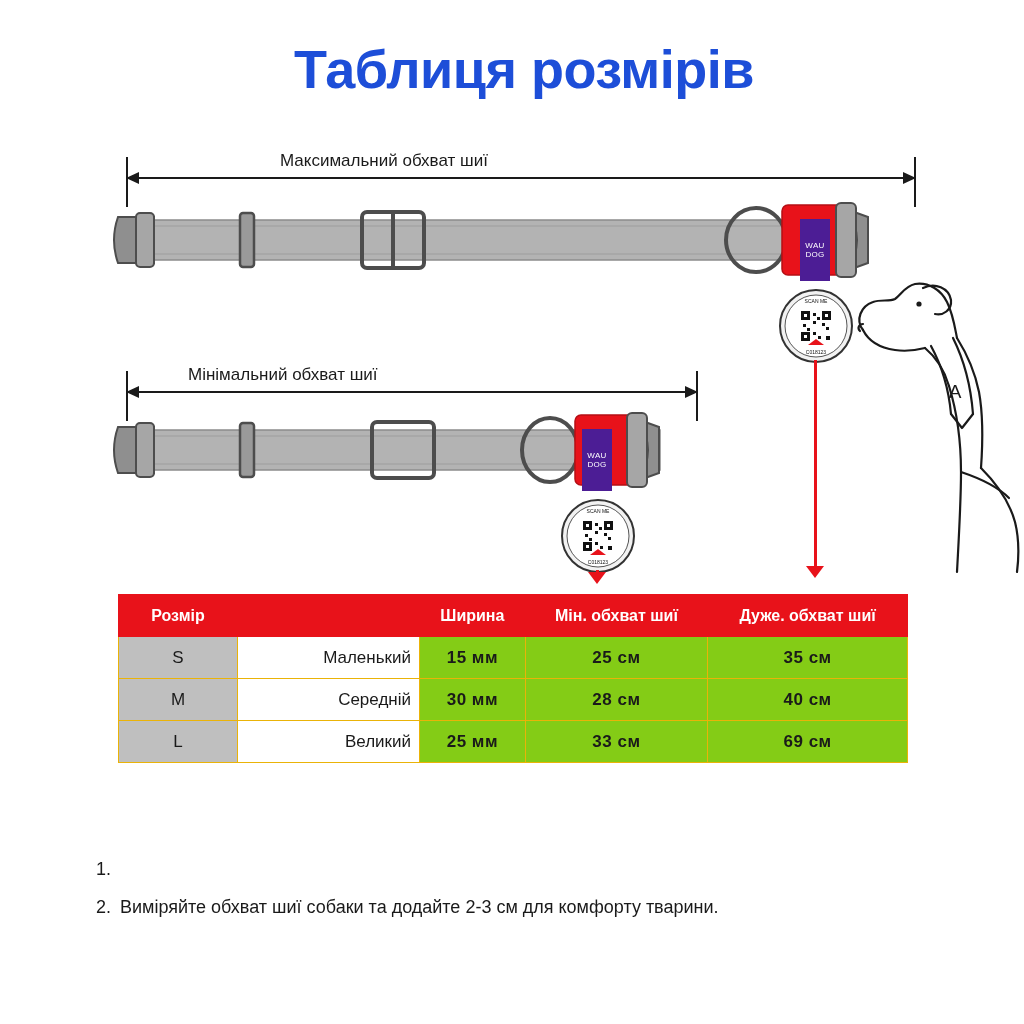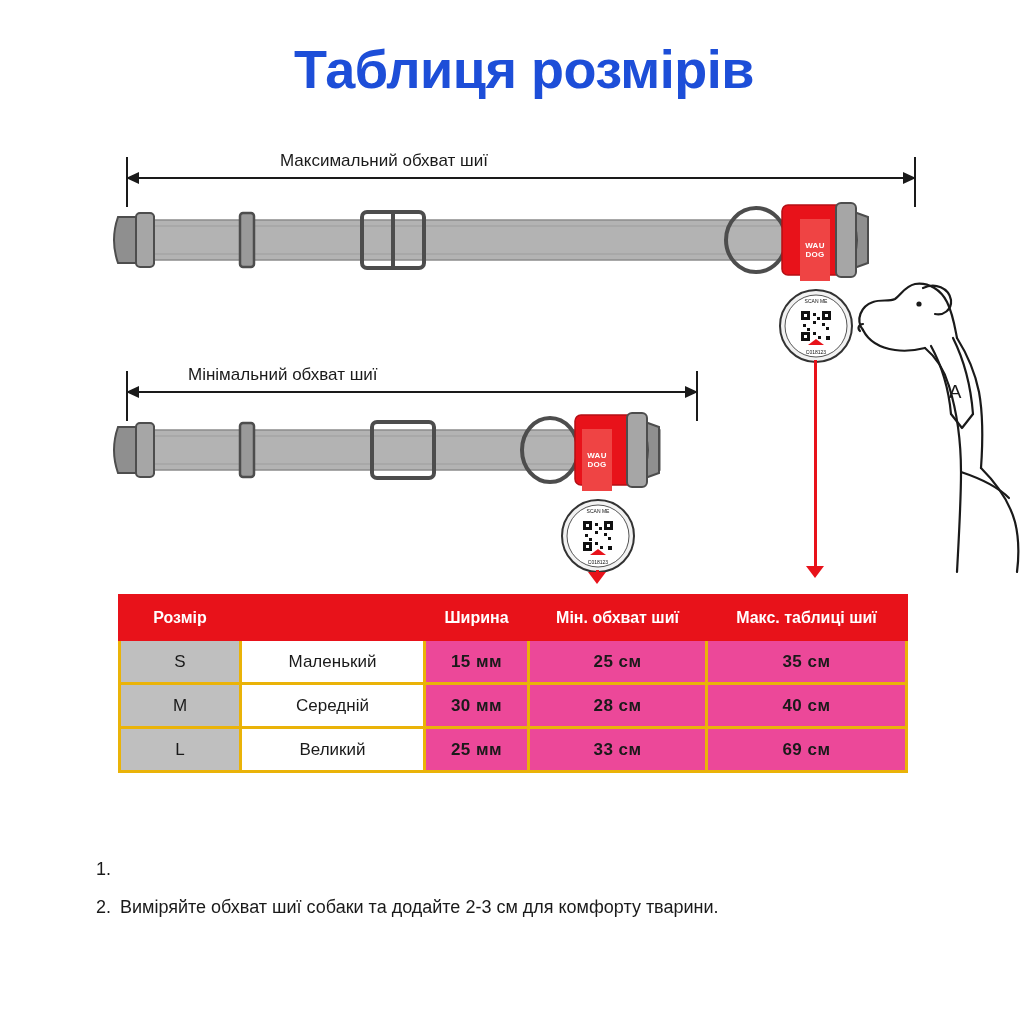--- a/index.html
+++ b/index.html
@@ -64,21 +64,21 @@
   
   .size-table {
     position: absolute;
     left: 118px;
     top: 594px;
     width: 790px;
     border-collapse: collapse;
     font-size: 17px;
   }
   .size-table th, .size-table td {
-    border: 3px solid #eab308;
+    border: 1px solid #eab308;
     height: 41px;
     padding: 0 8px;
     text-align: center;
   }
   .size-table thead th {
     background: #e8121a;
     color: #ffffff;
     font-weight: bold;
     border-color: #e8121a;
     font-size: 16px;
@@ -89,25 +89,25 @@
   .size-table thead th.blank {
     background: #e8121a;
   }
   .size-table td.sizecol {
     background: #bfbfbf;
     font-weight: normal;
     width: 102px;
   }
   .size-table td.namecol {
     background: #ffffff;
-    text-align: center;
+    text-align: right;
     width: 165px;
   }
   .size-table td.valcol {
-    background: #ec4899;
+    background: #84cc16;
     font-weight: bold;
     letter-spacing: 0.5px;
   }
 
   
   .notes {
     position: absolute;
     left: 96px;
     top: 850px;
     width: 860px;
@@ -115,24 +115,24 @@
     line-height: 38px;
   }
   .note-row {
     display: flex;
   }
   .note-num { width: 24px; }
 
   
   .wd-label {
     position: absolute;
-    background: #ef4444;
+    background: #4c1d95;
     color: #ffffff;
     font-size: 8px;
-    font-weight: bold;
+    font-weight: normal;
     line-height: 9px;
     text-align: center;
     display: flex;
     flex-direction: column;
     justify-content: center;
     letter-spacing: 0.3px;
   }
 
   
   .pointer {
@@ -310,21 +310,21 @@
   <text x="110" y="126" font-size="19" text-anchor="middle" fill="#1a1a1a" font-family="Liberation Sans, sans-serif">A</text>
 </svg>
 
 <table class="size-table">
   <thead>
     <tr>
       <th class="first">Розмір</th>
       <th class="blank"></th>
       <th>Ширина</th>
       <th>Мін. обхват шиї</th>
-      <th>Макс. таблиці шиї</th>
+      <th>Дуже. обхват шиї</th>
     </tr>
   </thead>
   <tbody>
     <tr>
       <td class="sizecol">S</td>
       <td class="namecol">Маленький</td>
       <td class="valcol">15 мм</td>
       <td class="valcol">25 см</td>
       <td class="valcol">35 см</td>
     </tr>

